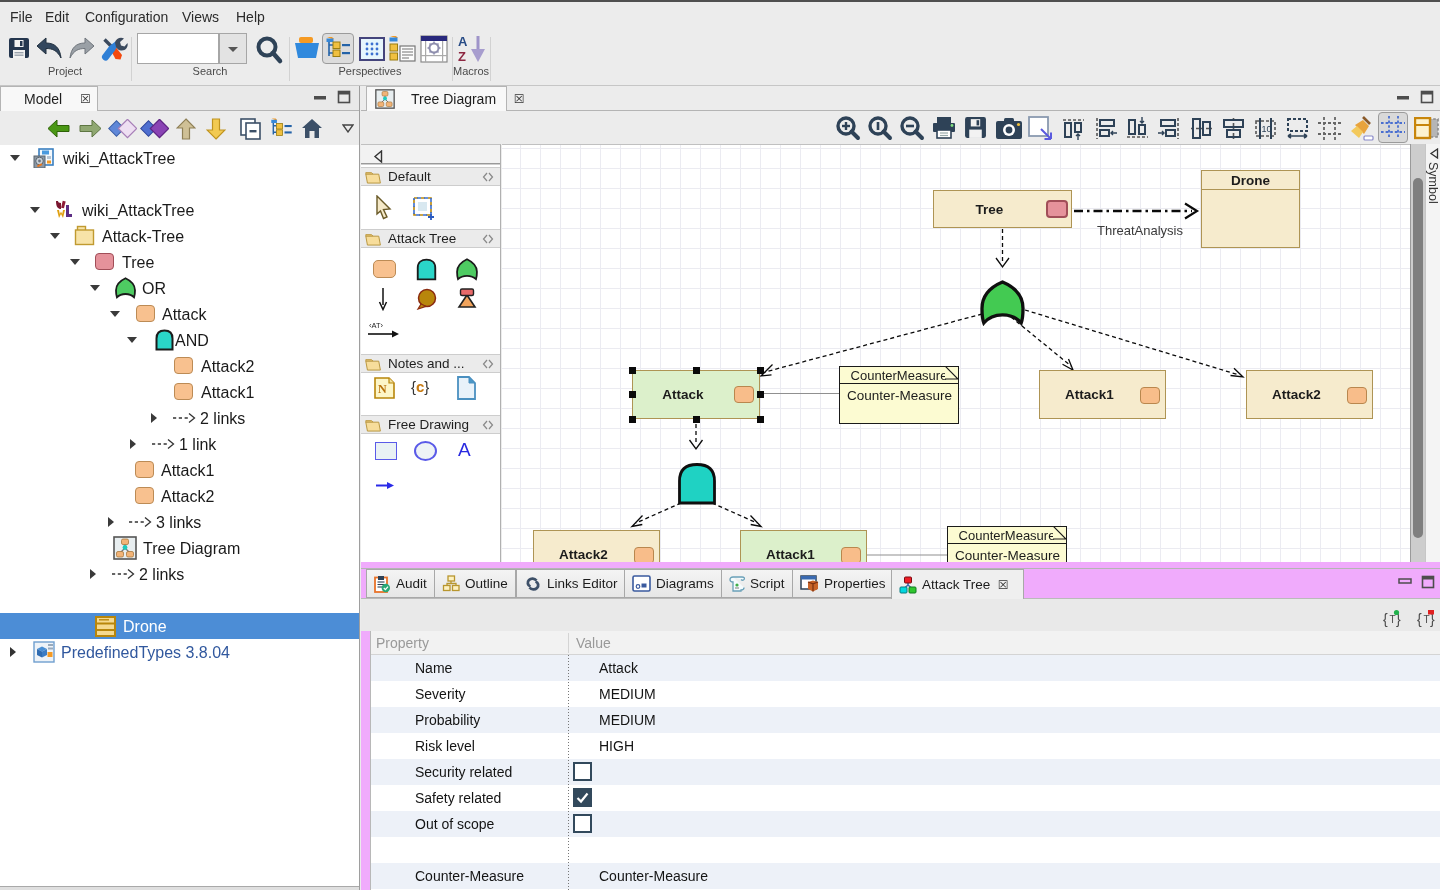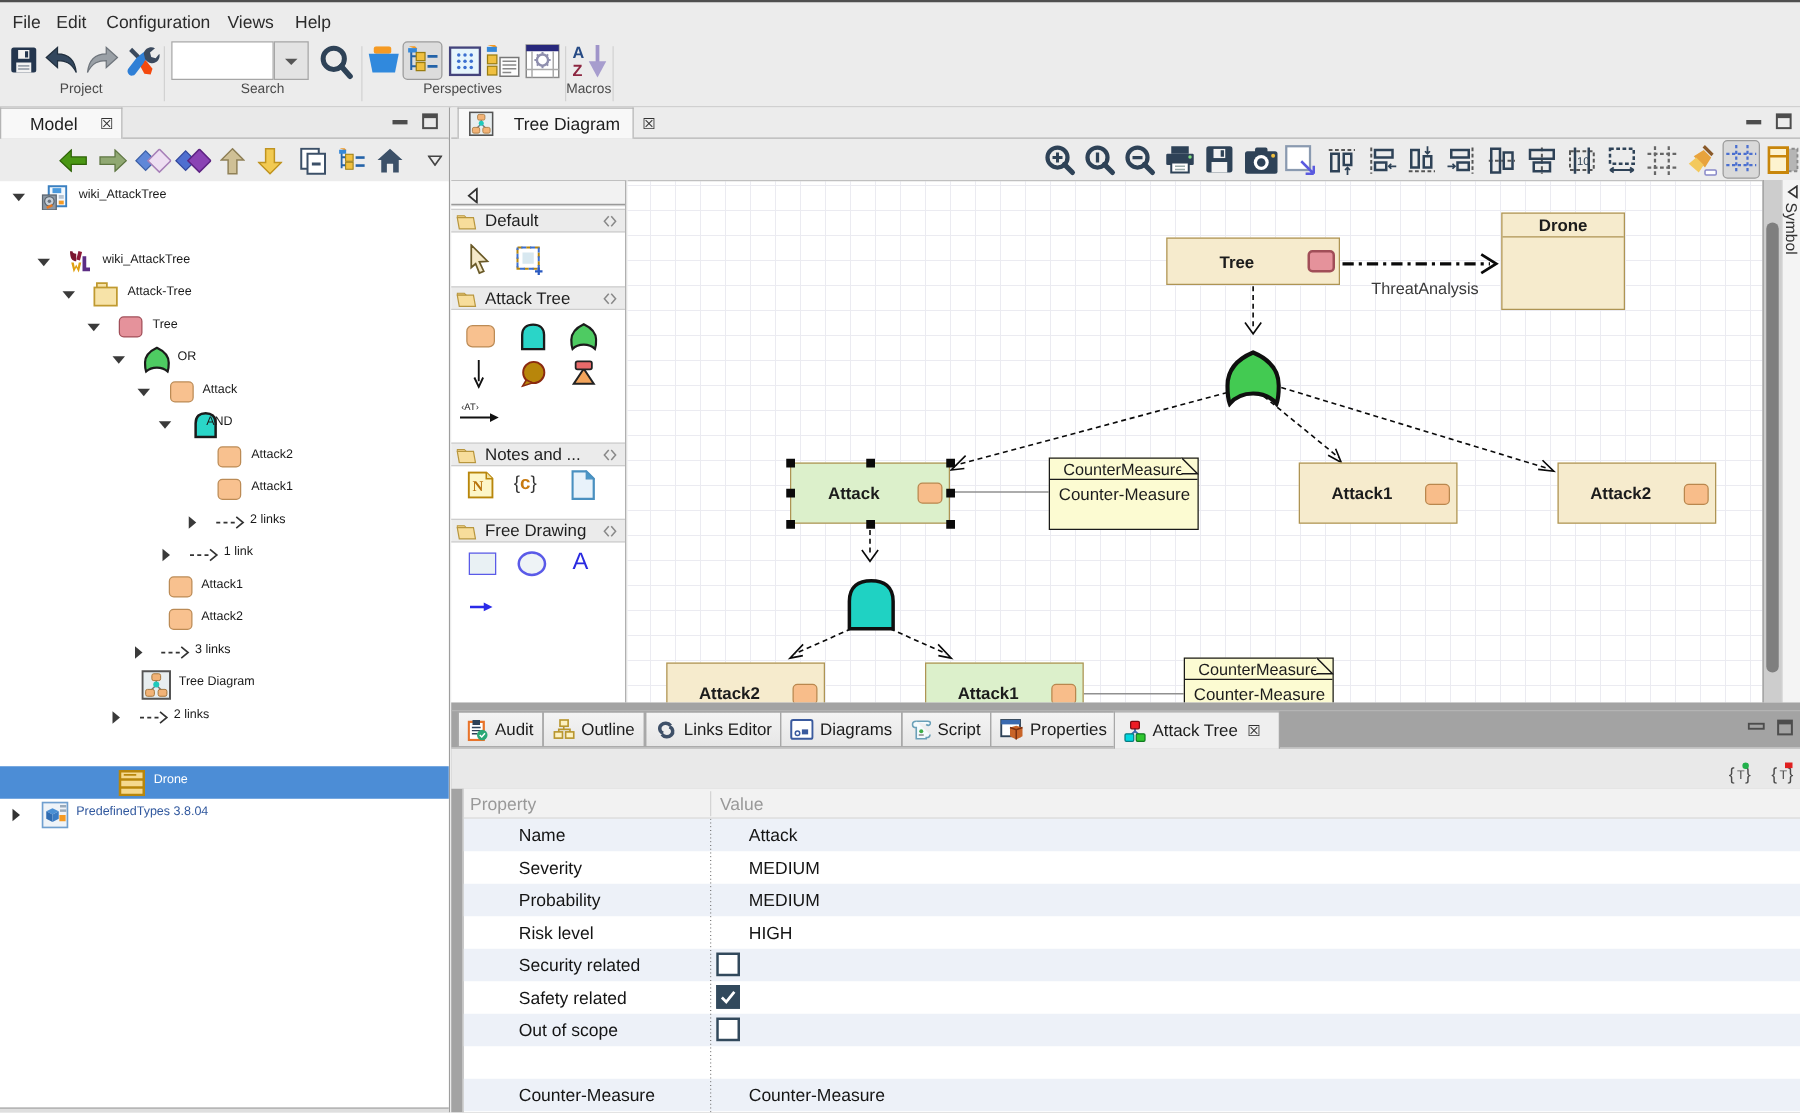--- a/index.html
+++ b/index.html
@@ -19,21 +19,21 @@
 #leftpanel { left:0; top:86px; width:360px; height:804px; background:#ececec;
   border-right:1px solid #9e9e9e; }
 .tabstrip { position:absolute; left:0; top:0; width:100%; height:25px;
   border-bottom:1px solid #b4b4b4; background:#e9e9e9; }
 .ptab { position:absolute; top:0; height:25px; background:#f8f8f8;
   border:1px solid #b4b4b4; border-bottom:none; display:flex; align-items:center;
   font-size:14px; color:#1e1e1e; padding:0 8px;gap:10px; }
 .minmax { position:absolute; }
 
 #modeltree { position:absolute; left:0; top:59px; width:359px; height:741px;
-  background:#ffffff; font-size:10px; color:#1a1a1a; }
+  background:#ffffff; font-size:16px; color:#1a1a1a; }
 .trow { position:absolute; height:26px; width:100%; display:flex; align-items:center; }
 .tri { width:0; height:0; position:absolute; }
 .tridown { border-left:5px solid transparent; border-right:5px solid transparent; border-top:6px solid #3a3a3a; }
 .triright { border-top:5px solid transparent; border-bottom:5px solid transparent; border-left:6px solid #3a3a3a; }
 
 #editor { left:361px; top:86px; width:1079px; height:476px; background:#ececec; }
 #edtoolbar { position:absolute; left:0; top:26px; width:1079px; height:32px; background:#ececec; }
 #palette { position:absolute; left:0; top:58px; width:140px; height:418px;
   background:#ffffff; border-right:1px solid #b0b0b0; border-top:1px solid #c0c0c0; font-size:13.5px; }
 .phead { position:absolute; left:0; width:139px; height:19px; background:#ebebeb;
@@ -54,21 +54,21 @@
 .handle { position:absolute; width:7px; height:7px; background:#0a0a0a; }
 .note { position:absolute; background:#fcfbd2; border:1px solid #1a1a1a;
   font-size:13px; color:#1c1c1c; }
 #scrollv { position:absolute; left:1049px; top:58px; width:15px; height:418px;
   background:#cdcdcd; border-left:1px solid #9a9a9a; }
 #scrollv .thumb { position:absolute; left:2px; top:34px; width:10px; height:360px;
   background:#7f7f7f; border-radius:5px; }
 #symstrip { position:absolute; left:1064px; top:58px; width:15px; height:418px;
   background:#f4f4f4; border-left:1px solid #c6c6c6; }
 
-#bottompanel { left:361px; top:562px; width:1079px; height:328px; background:#a3a3a3; }
+#bottompanel { left:361px; top:562px; width:1079px; height:328px; background:#f0abfc; }
 .btab { position:absolute; top:7px; height:29px; background:linear-gradient(#f4f4f4,#e6e6e6);
   border:1px solid #a8a8a8; display:flex; align-items:center; font-size:13.5px;
   color:#1c1c1c; padding:0 7px; }
 .btab.sel { background:#efefef; height:30px; border-bottom:none; z-index:2; }
 #proptable { position:absolute; left:9px; top:69px; width:1070px; height:259px;
   background:#ffffff; border-left:1px solid #b8b8b8; font-size:14px; }
 .prow { position:absolute; left:0; width:1070px; height:26px; display:flex; align-items:center; color:#141414; }
 .prow.alt { background:#edf1f8; }
 .prow .pn { position:absolute; left:44px; }
 .prow .pv { position:absolute; left:228px; }
@@ -335,21 +335,21 @@
         <i class="tri tridown" style="left:110px;top:10px"></i>
         <div class="abs" style="left:136px;top:4px;width:19px;height:17px;border-radius:4px;background:#f8c18f;border:1.5px solid #bc8b55"></div>
         <span style="position:absolute;left:162px;top:5px">Attack</span>
       </div>
 
       <div class="trow" style="top:182px">
         <i class="tri tridown" style="left:127px;top:10px"></i>
         <svg class="abs" style="left:155px;top:2px" width="19" height="22" viewBox="0 0 38 44">
           <path d="M3 41 L3 19 C3 8 10 3 19 3 C28 3 35 8 35 19 L35 41 Z" fill="#2ad5c8" stroke="#1b1b1b" stroke-width="4"></path>
         </svg>
-        <span style="position:absolute;left:165px;top:5px">AND</span>
+        <span style="position:absolute;left:175px;top:5px">AND</span>
       </div>
 
       <div class="trow" style="top:208px">
         <div class="abs" style="left:174px;top:4px;width:19px;height:17px;border-radius:4px;background:#f8c18f;border:1.5px solid #bc8b55"></div>
         <span style="position:absolute;left:201px;top:5px">Attack2</span>
       </div>
 
       <div class="trow" style="top:234px">
         <div class="abs" style="left:174px;top:4px;width:19px;height:17px;border-radius:4px;background:#f8c18f;border:1.5px solid #bc8b55"></div>
         <span style="position:absolute;left:201px;top:5px">Attack1</span>

